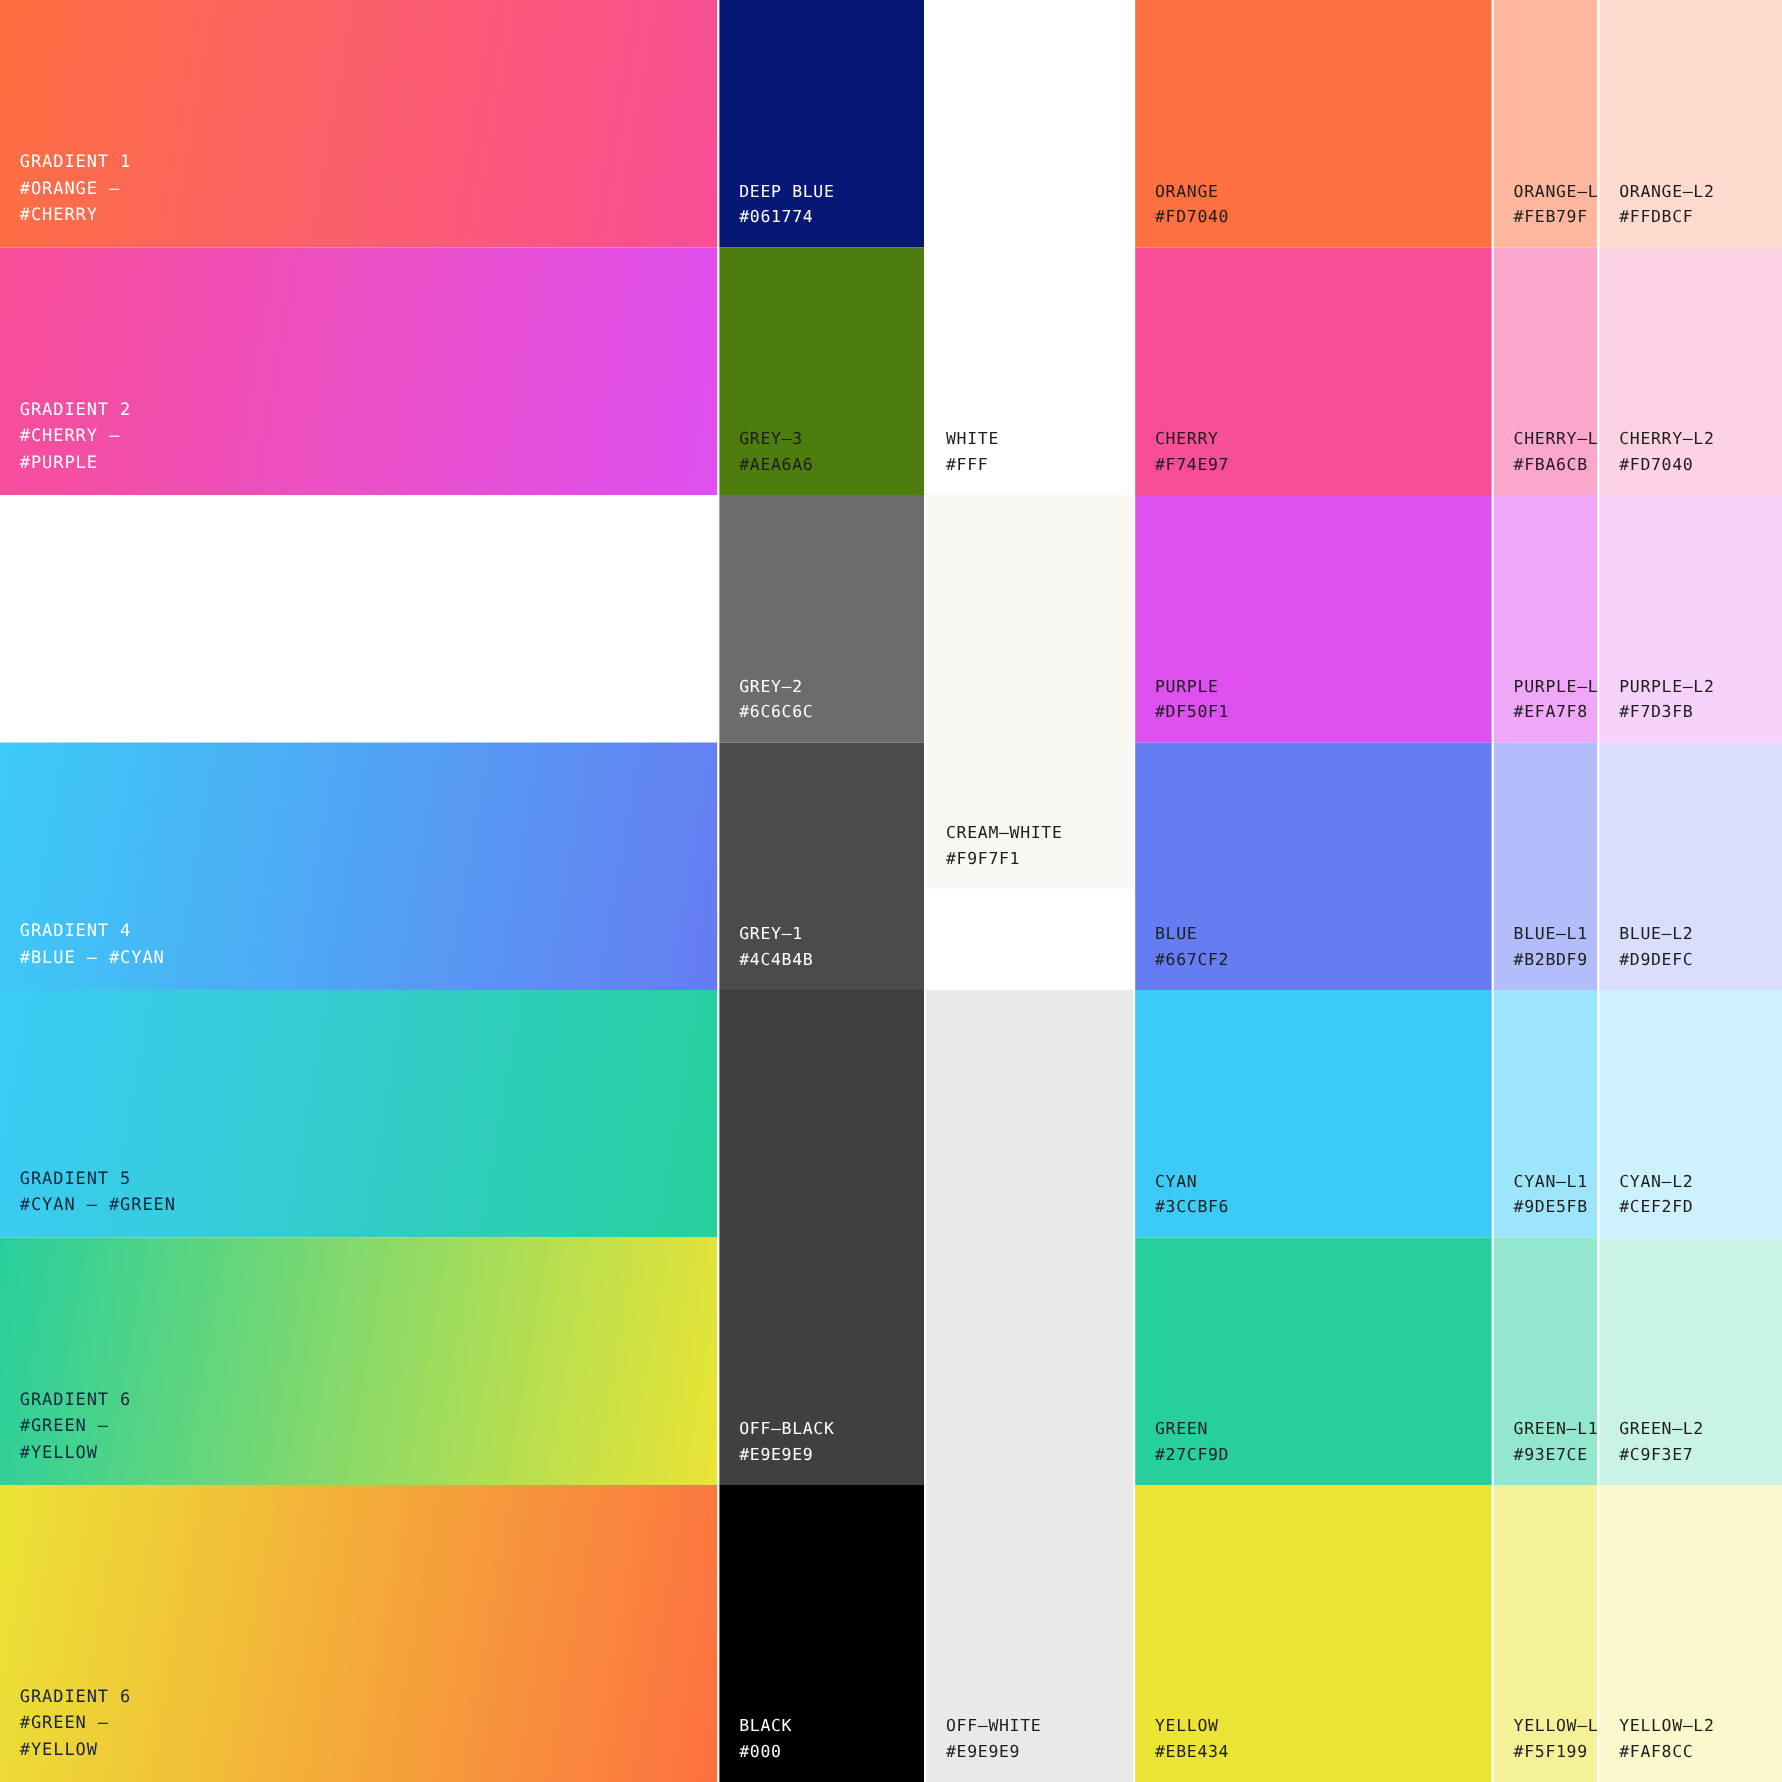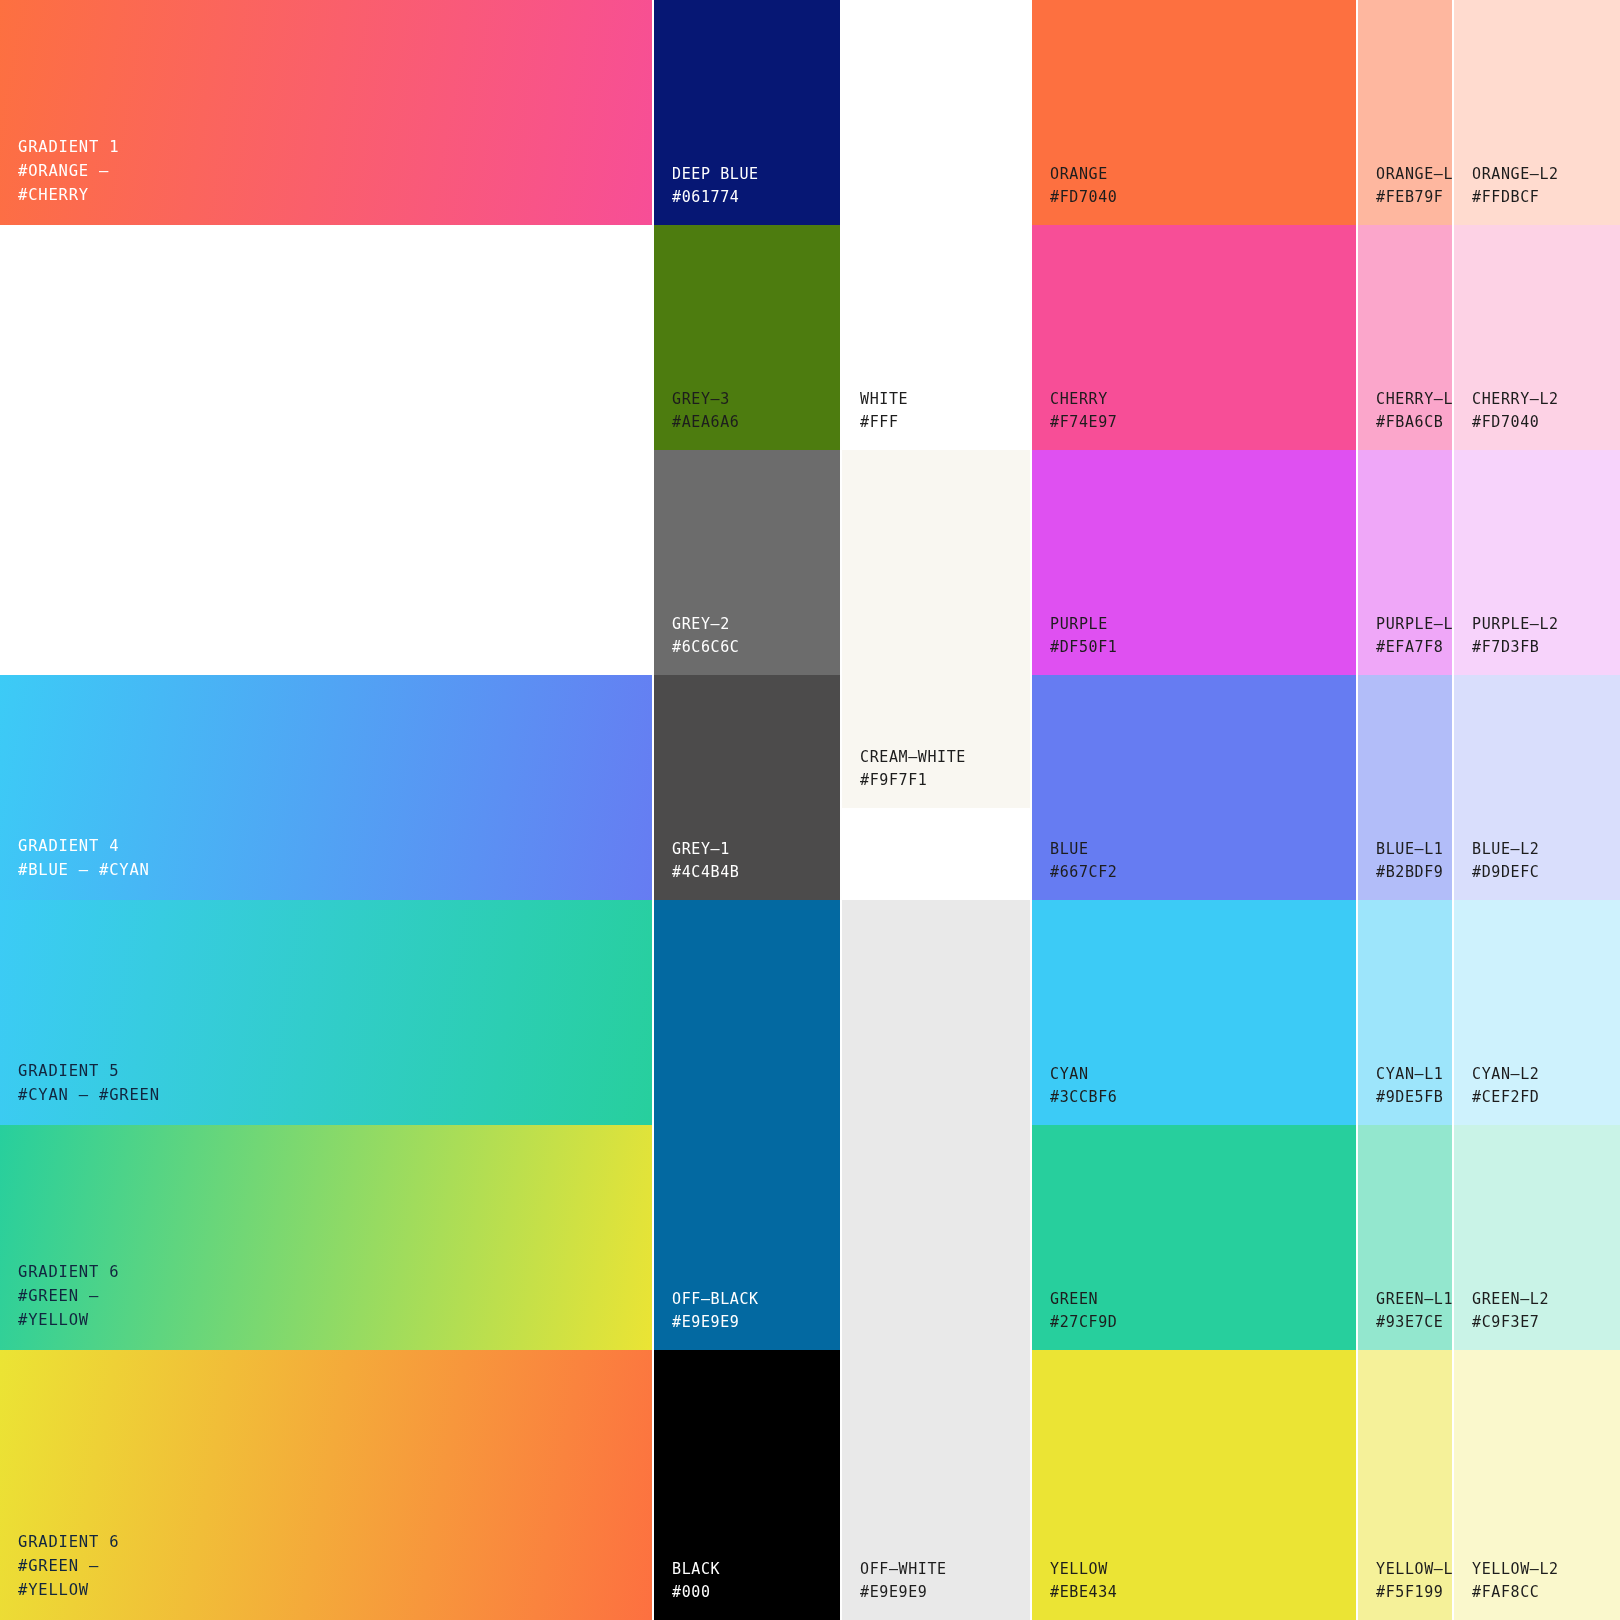--- a/index.html
+++ b/index.html
@@ -47,20 +47,23 @@
   .txt-dark  .lbl-name, .txt-dark  .lbl-hex { color: #1d1d1d; }
   .txt-ink   .lbl-name, .txt-ink   .lbl-hex { color: #12263f; }
 </style>
 </head>
 <body>
 
 <div id="palette">
     <div class="swatch grad txt-light" style="left: 0px; top: 0px; width: 652px; height: 225px; background: linear-gradient(100deg, rgb(253, 112, 64) 0%, rgb(247, 78, 151) 100%);">
       <div class="labels"><span class="lbl-name">GRADIENT 1</span><span class="lbl-hex">#ORANGE —</span><span class="lbl-hex">#CHERRY</span></div>
     </div>
+    <div class="swatch grad txt-light" style="left: 0px; top: 225px; width: 652px; height: 225px; background: linear-gradient(100deg, rgb(247, 78, 151) 0%, rgb(223, 80, 241) 100%);">
+      <div class="labels"><span class="lbl-name">GRADIENT 2</span><span class="lbl-hex">#CHERRY —</span><span class="lbl-hex">#PURPLE</span></div>
+    </div>
     <div class="swatch grad txt-light" style="left: 0px; top: 675px; width: 652px; height: 225px; background: linear-gradient(100deg, rgb(60, 203, 246) 0%, rgb(102, 124, 242) 100%);">
       <div class="labels"><span class="lbl-name">GRADIENT 4</span><span class="lbl-hex">#BLUE — #CYAN</span></div>
     </div>
     <div class="swatch grad txt-ink" style="left: 0px; top: 900px; width: 652px; height: 225px; background: linear-gradient(100deg, rgb(60, 203, 246) 0%, rgb(39, 207, 157) 100%);">
       <div class="labels"><span class="lbl-name">GRADIENT 5</span><span class="lbl-hex">#CYAN — #GREEN</span></div>
     </div>
     <div class="swatch grad txt-ink" style="left: 0px; top: 1125px; width: 652px; height: 225px; background: linear-gradient(100deg, rgb(39, 207, 157) 0%, rgb(235, 228, 52) 100%);">
       <div class="labels"><span class="lbl-name">GRADIENT 6</span><span class="lbl-hex">#GREEN —</span><span class="lbl-hex">#YELLOW</span></div>
     </div>
     <div class="swatch grad txt-ink" style="left: 0px; top: 1350px; width: 652px; height: 270px; background: linear-gradient(100deg, rgb(235, 228, 52) 0%, rgb(253, 112, 64) 100%);">
@@ -71,21 +74,21 @@
     </div>
     <div class="swatch  txt-dark" style="left: 654px; top: 225px; width: 186px; height: 225px; background: #4d7c0f;">
       <div class="labels"><span class="lbl-name">GREY—3</span><span class="lbl-hex">#AEA6A6</span></div>
     </div>
     <div class="swatch  txt-light" style="left: 654px; top: 450px; width: 186px; height: 225px; background: rgb(108, 108, 108);">
       <div class="labels"><span class="lbl-name">GREY—2</span><span class="lbl-hex">#6C6C6C</span></div>
     </div>
     <div class="swatch  txt-light" style="left: 654px; top: 675px; width: 186px; height: 225px; background: rgb(76, 75, 75);">
       <div class="labels"><span class="lbl-name">GREY—1</span><span class="lbl-hex">#4C4B4B</span></div>
     </div>
-    <div class="swatch  txt-light" style="left: 654px; top: 900px; width: 186px; height: 450px; background: #0369a1;">
+    <div class="swatch  txt-light" style="left: 654px; top: 900px; width: 186px; height: 450px; background: #404040;">
       <div class="labels"><span class="lbl-name">OFF—BLACK</span><span class="lbl-hex">#E9E9E9</span></div>
     </div>
     <div class="swatch  txt-light" style="left: 654px; top: 1350px; width: 186px; height: 270px; background: rgb(0, 0, 0);">
       <div class="labels"><span class="lbl-name">BLACK</span><span class="lbl-hex">#000</span></div>
     </div>
     <div class="swatch  txt-dark" style="left: 842px; top: 0px; width: 188px; height: 450px; background: rgb(255, 255, 255);">
       <div class="labels"><span class="lbl-name">WHITE</span><span class="lbl-hex">#FFF</span></div>
     </div>
     <div class="swatch  txt-dark" style="left: 842px; top: 450px; width: 188px; height: 358px; background: rgb(249, 247, 241);">
       <div class="labels"><span class="lbl-name">CREAM—WHITE</span><span class="lbl-hex">#F9F7F1</span></div>

